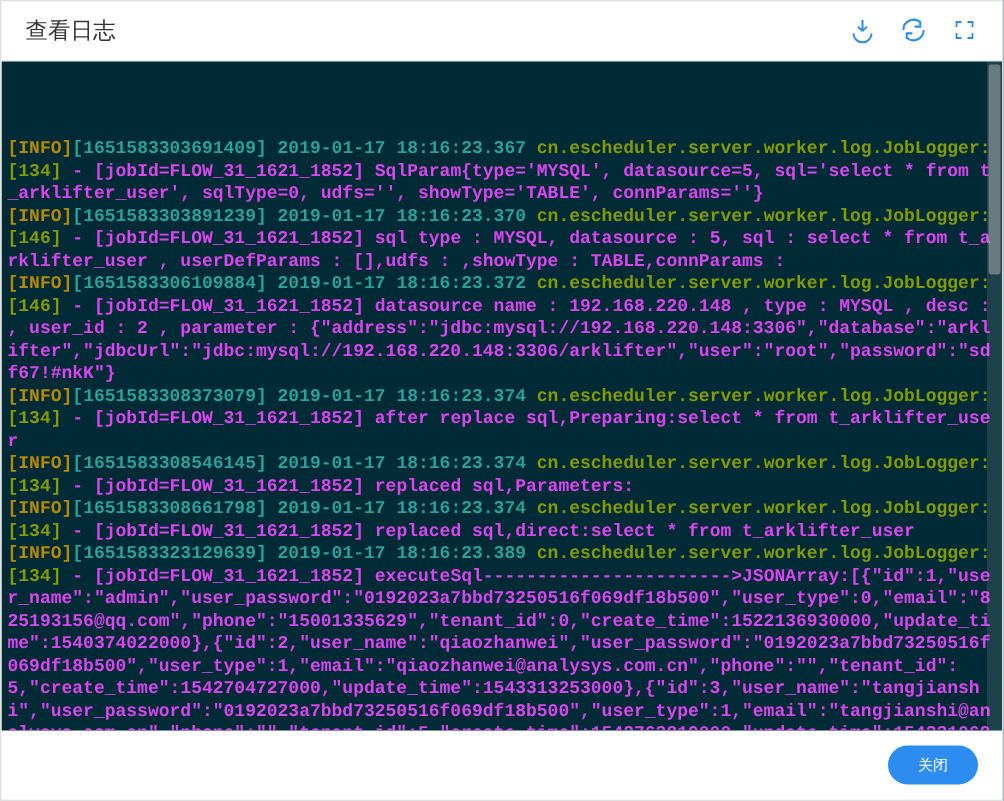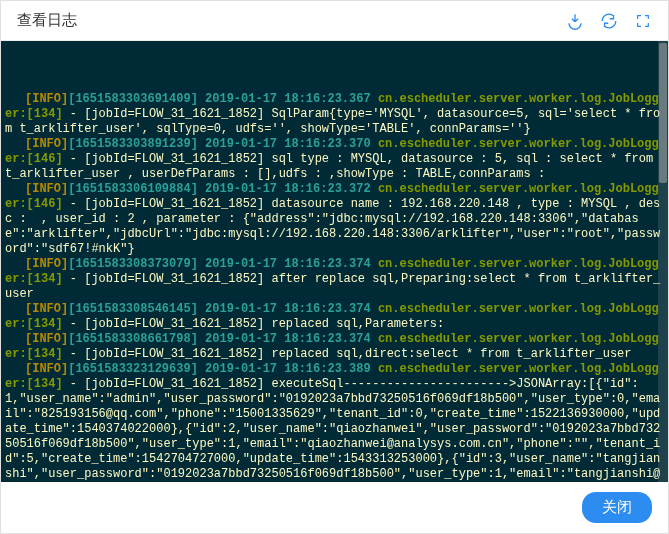--- a/index.html
+++ b/index.html
@@ -12,21 +12,21 @@
     position: relative;
     border: 1px solid #e0e0e0;
   }
   .modal {
     display: flex;
     flex-direction: column;
     height: 100%;
   }
   .modal-header {
     display: flex;
-    align-items: center;
+    align-items: flex-start;
     justify-content: space-between;
     padding: 10px 16px;
     border-bottom: 1px solid #eee;
     background: #fff;
   }
   .modal-title {
     font-size: 15px;
     color: #333;
     font-weight: 500;
   }
@@ -52,37 +52,37 @@
     font-family: "Consolas", "Monaco", "Courier New", monospace;
     font-size: 12px;
     line-height: 1.25;
     color: #fff;
     word-break: break-all;
     white-space: pre-wrap;
     position: relative;
   }
   .log-body::-webkit-scrollbar { width: 10px; }
   .log-line { display: block; }
-  .info-tag { color: #b58900; font-weight: bold; margin-left: 20px; }
+  .info-tag { color: #b58900; font-weight: bold; }
   .timestamp { color: #2aa198; font-weight: bold; margin-top: 43px; }
   .logger { color: #859900; font-weight: bold; }
-  .msg { color: #fef9c3; font-weight: normal; }
+  .msg { color: #d946ef; font-weight: bold; }
   .modal-footer {
     padding: 10px 16px;
     display: flex;
     justify-content: flex-end;
     background: #fff;
   }
   .close-btn {
     background: #2d8cf0;
     color: #fff;
     border: none;
     padding: 6px 20px;
     border-radius: 14px;
-    font-size: 15px;
+    font-size: 10px;
     cursor: pointer;
   }
   .scrollbar-fake {
     position: absolute;
     right: 0;
     top: 0;
     width: 10px;
     height: 100%;
     background: rgba(200,200,200,0.15);
   }

